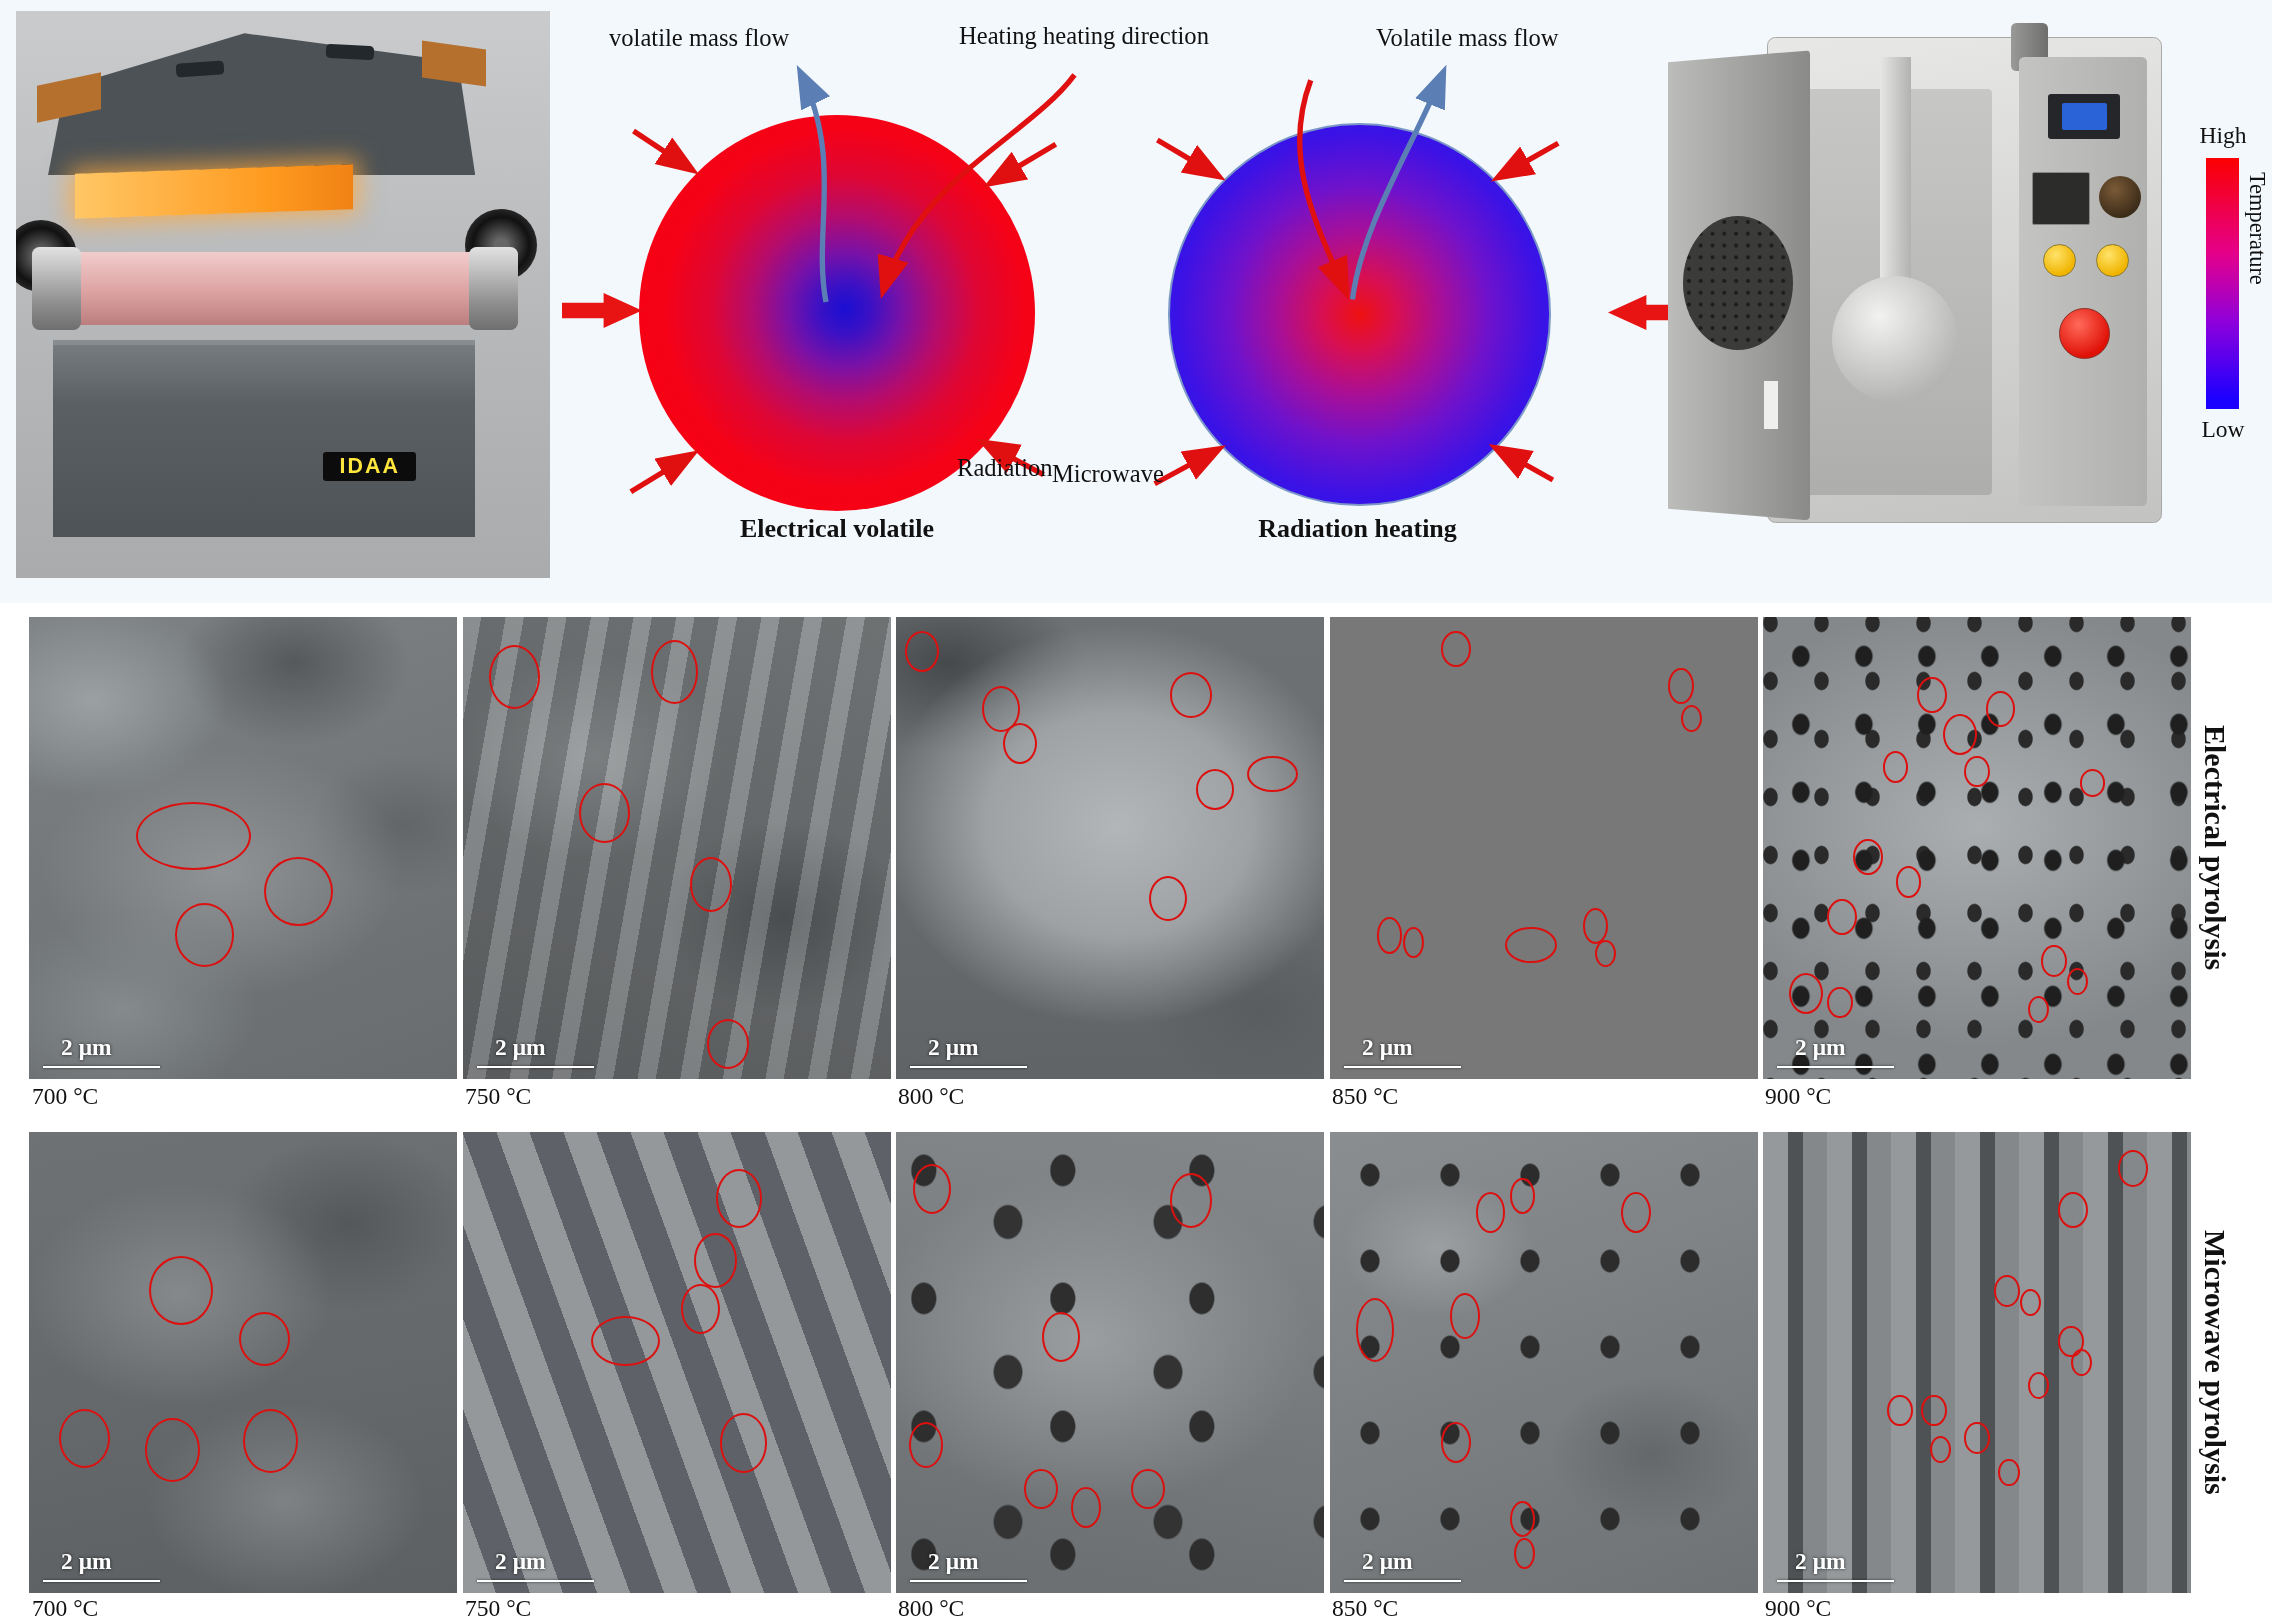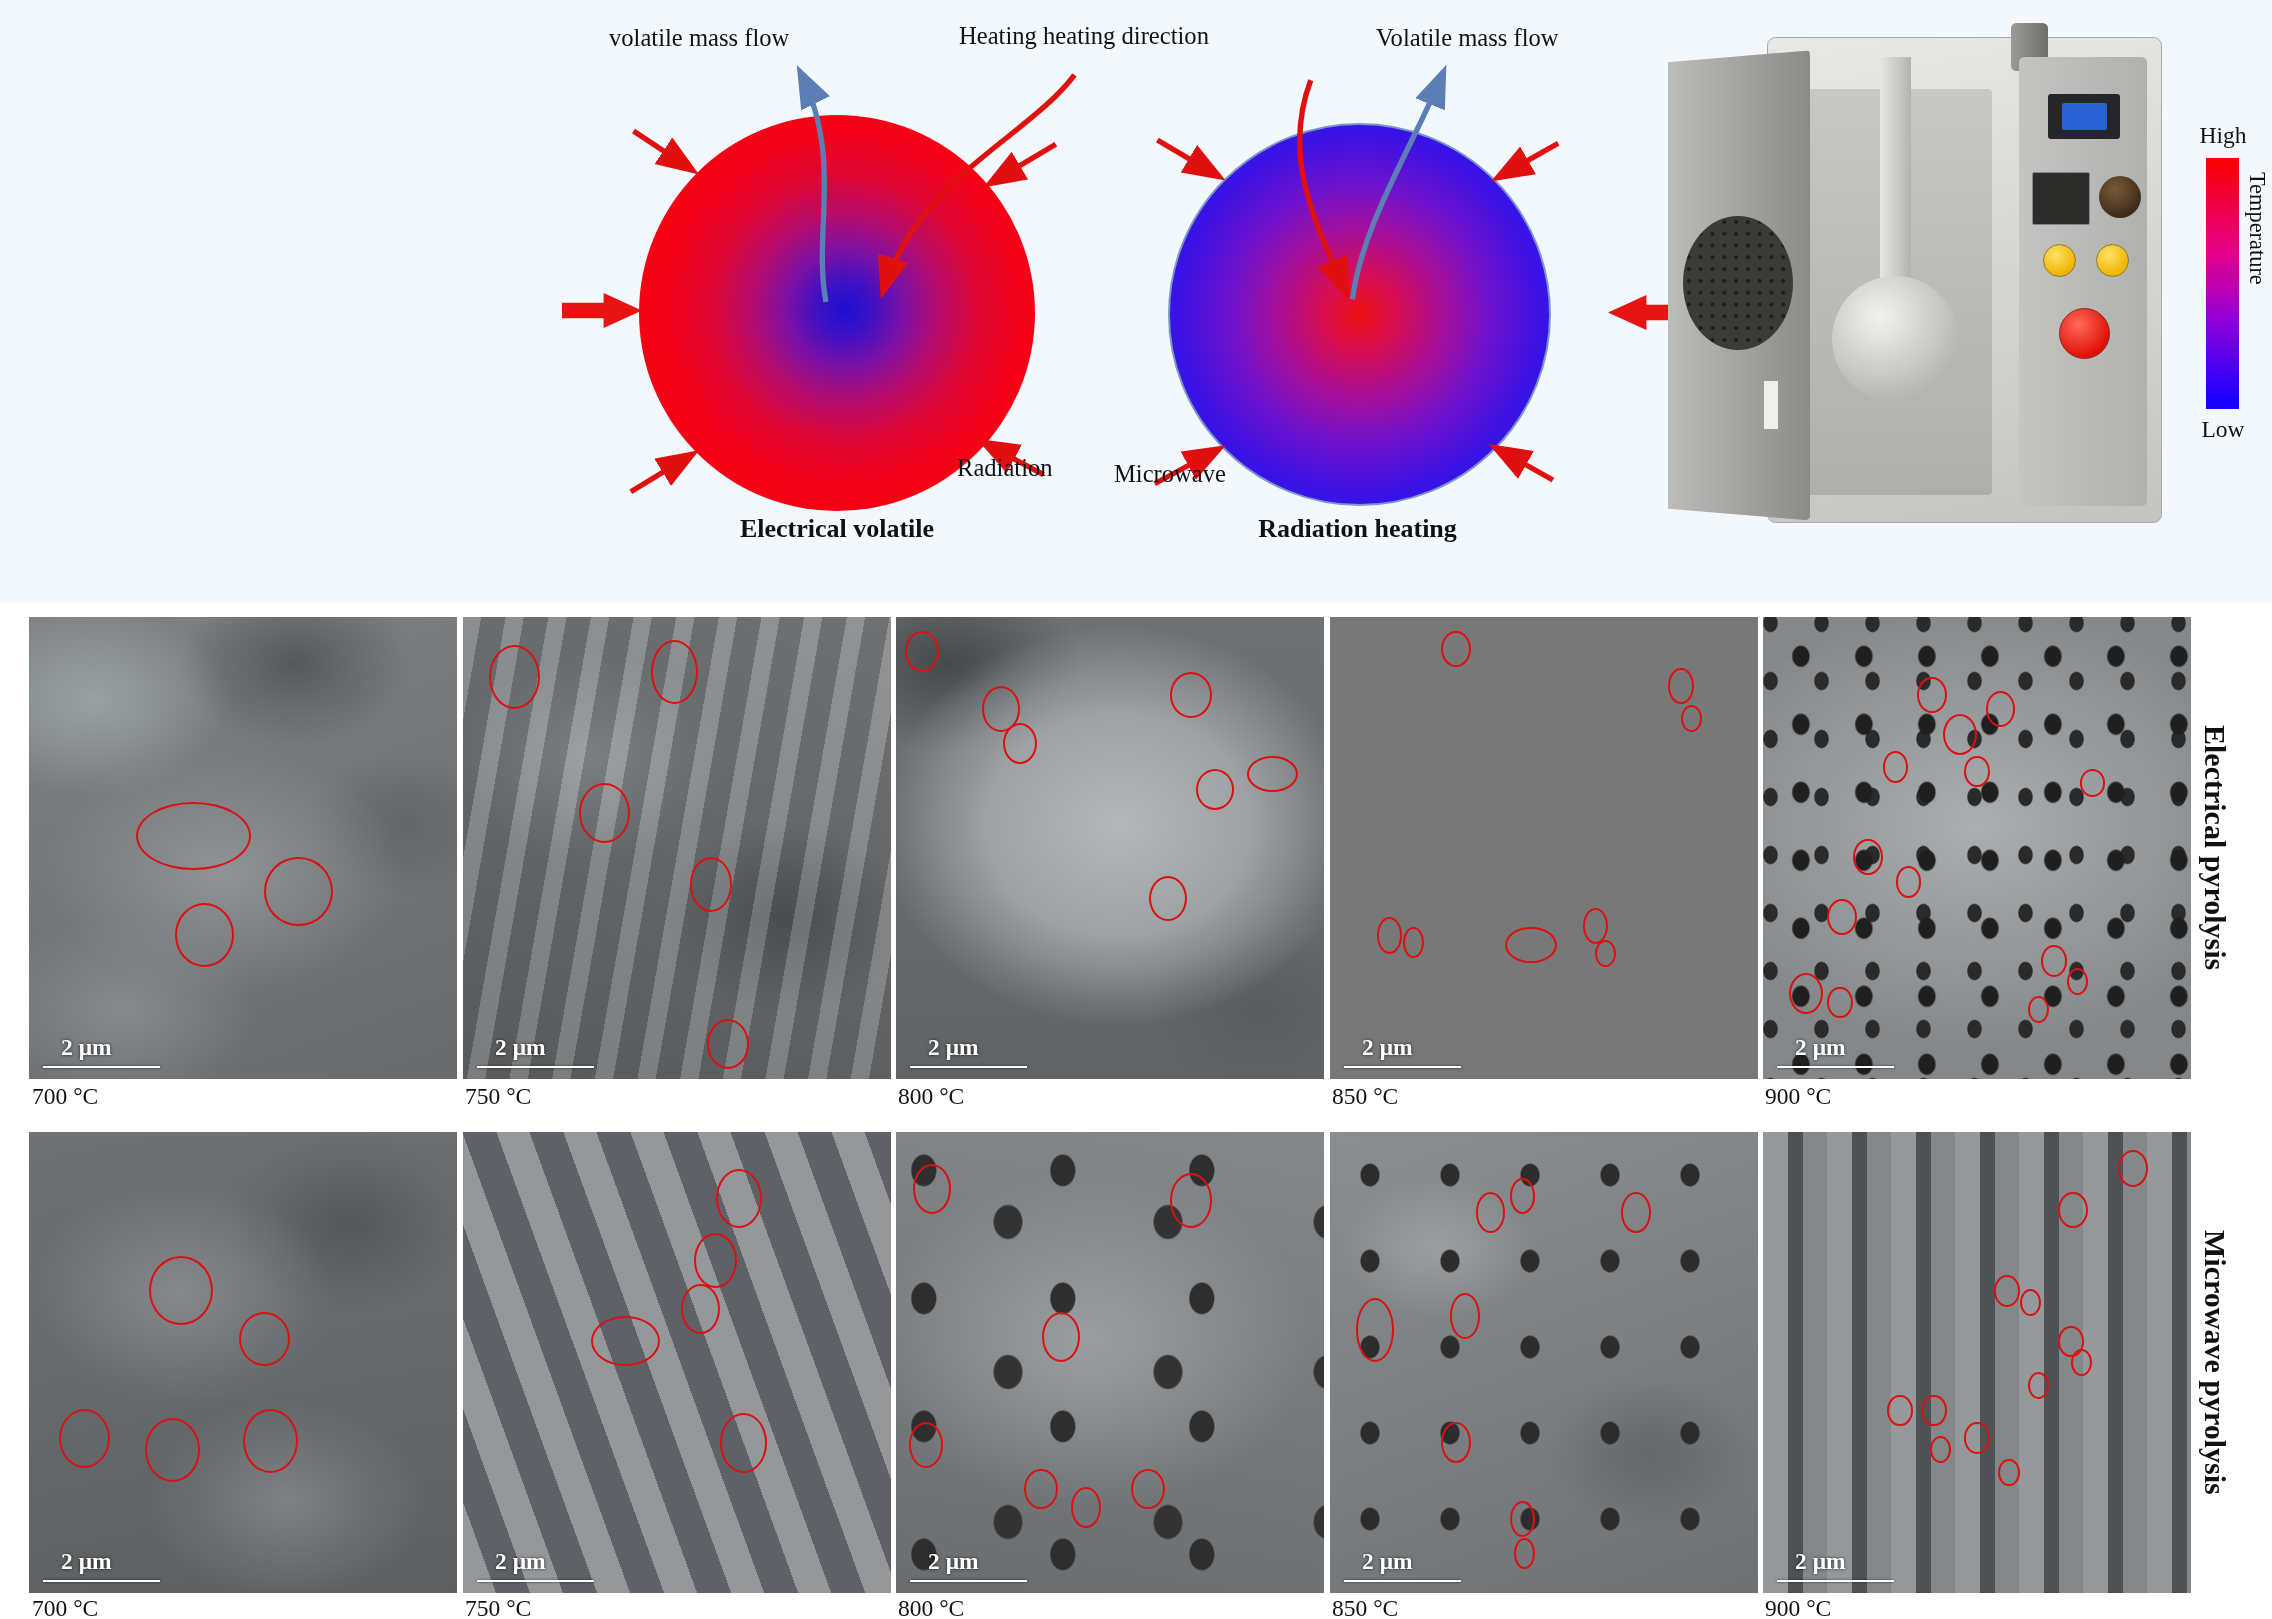--- a/index.html
+++ b/index.html
@@ -163,20 +163,37 @@
 
   svg.diagram-arrows{position:absolute;left:0;top:0;pointer-events:none;}
 </style>
 </head>
 <body>
 
 <div class="page">
 
   <div class="abs top-band"></div>
 
+  <div class="abs furnace">
+    <div class="furnace-lid"></div>
+    <div class="furnace-handle" style="left:30%;top:9%;transform:rotate(-4deg);"></div>
+    <div class="furnace-handle" style="left:58%;top:6%;transform:rotate(3deg);"></div>
+    <div class="furnace-copper" style="left:4%;top:12%;transform:skewY(-12deg);"></div>
+    <div class="furnace-copper" style="left:76%;top:6%;transform:skewY(8deg);"></div>
+    <div class="furnace-glow"></div>
+    <div class="furnace-wheel" style="left:-2%;top:37%;"></div>
+    <div class="furnace-wheel" style="left:84%;top:35%;"></div>
+    <div class="furnace-tube">
+      <div class="tube-cap" style="left:0;"></div>
+      <div class="tube-cap" style="right:0;"></div>
+    </div>
+    <div class="furnace-base">
+      <div class="furnace-badge">IDAA</div>
+    </div>
+  </div>
 
   <div class="abs heat-circle circle-electrical"></div>
   <div class="abs heat-circle circle-microwave"></div>
 
   <div class="abs block-arrow block-right" style="left:562px;top:293px;width:80px;height:35px;"></div>
   <div class="abs block-arrow block-left" style="left:1608px;top:295px;width:80px;height:35px;"></div>
 
   <svg class="diagram-arrows" width="2273" height="604" viewBox="0 0 4252 1130">
     <defs>
       <marker id="ar" markerWidth="9" markerHeight="8" refX="6.5" refY="3" orient="auto" markerUnits="strokeWidth">
@@ -201,21 +218,21 @@
     <path d="M 2530 560 C 2548 420 2640 280 2700 135" fill="none" stroke="#5b7fb4" stroke-width="10" marker-end="url(#ab)"></path>
 
     <path d="M 2010 140 C 1925 255 1715 335 1652 545" fill="none" stroke="#e01010" stroke-width="10" marker-end="url(#ar)"></path>
     <path d="M 2452 150 C 2395 300 2468 430 2518 548" fill="none" stroke="#e01010" stroke-width="10" marker-end="url(#ar)"></path>
   </svg>
 
   <div class="abs dlabel" style="left:609px;top:24px;">volatile mass flow</div>
   <div class="abs dlabel" style="left:959px;top:22.4px;">Heating heating direction</div>
   <div class="abs dlabel" style="left:1376px;top:24px;">Volatile mass flow</div>
   <div class="abs dlabel" style="left:957px;top:454px;">Radiation</div>
-  <div class="abs dlabel" style="left:1114px;top:460px;">Microwave</div>
+  <div class="abs dlabel" style="left:1052px;top:460px;">Microwave</div>
   <div class="abs dcaption" style="left:639px;top:514px;width:396px;">Electrical volatile</div>
   <div class="abs dcaption" style="left:1168px;top:514px;width:379px;">Radiation heating</div>
 
   <div class="abs oven">
     <div class="oven-body">
       <div class="oven-pipe"></div>
       <div class="oven-chamber">
         <div class="oven-neck"></div>
         <div class="oven-flask"></div>
       </div>

